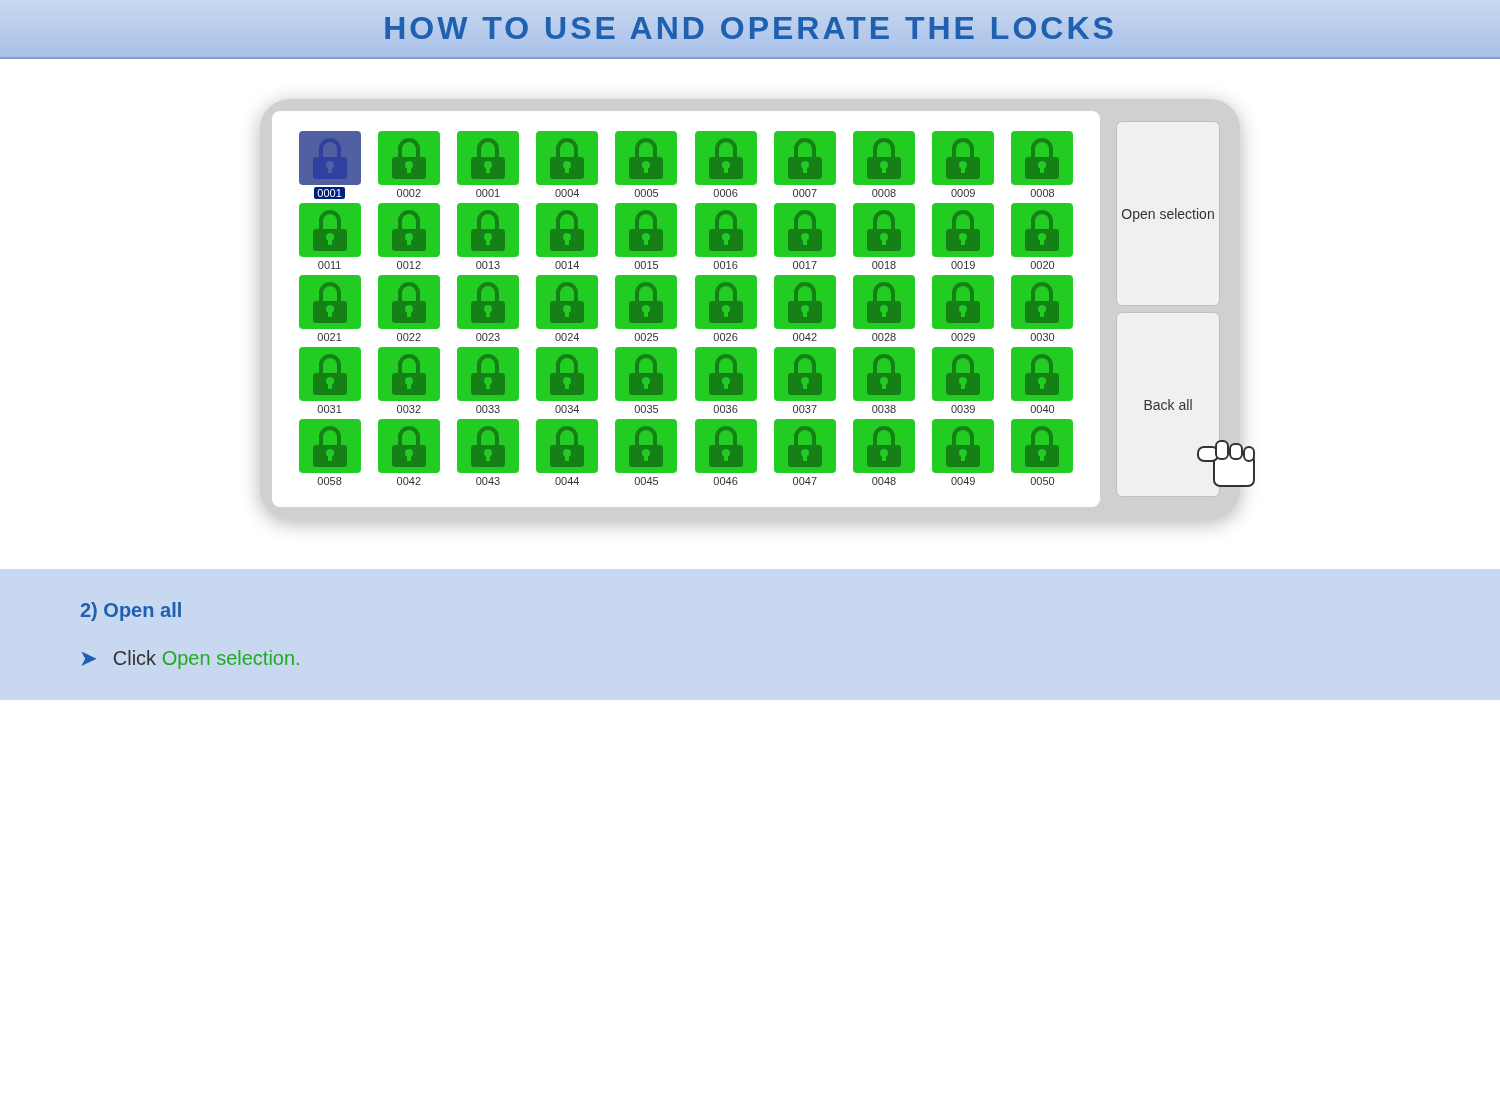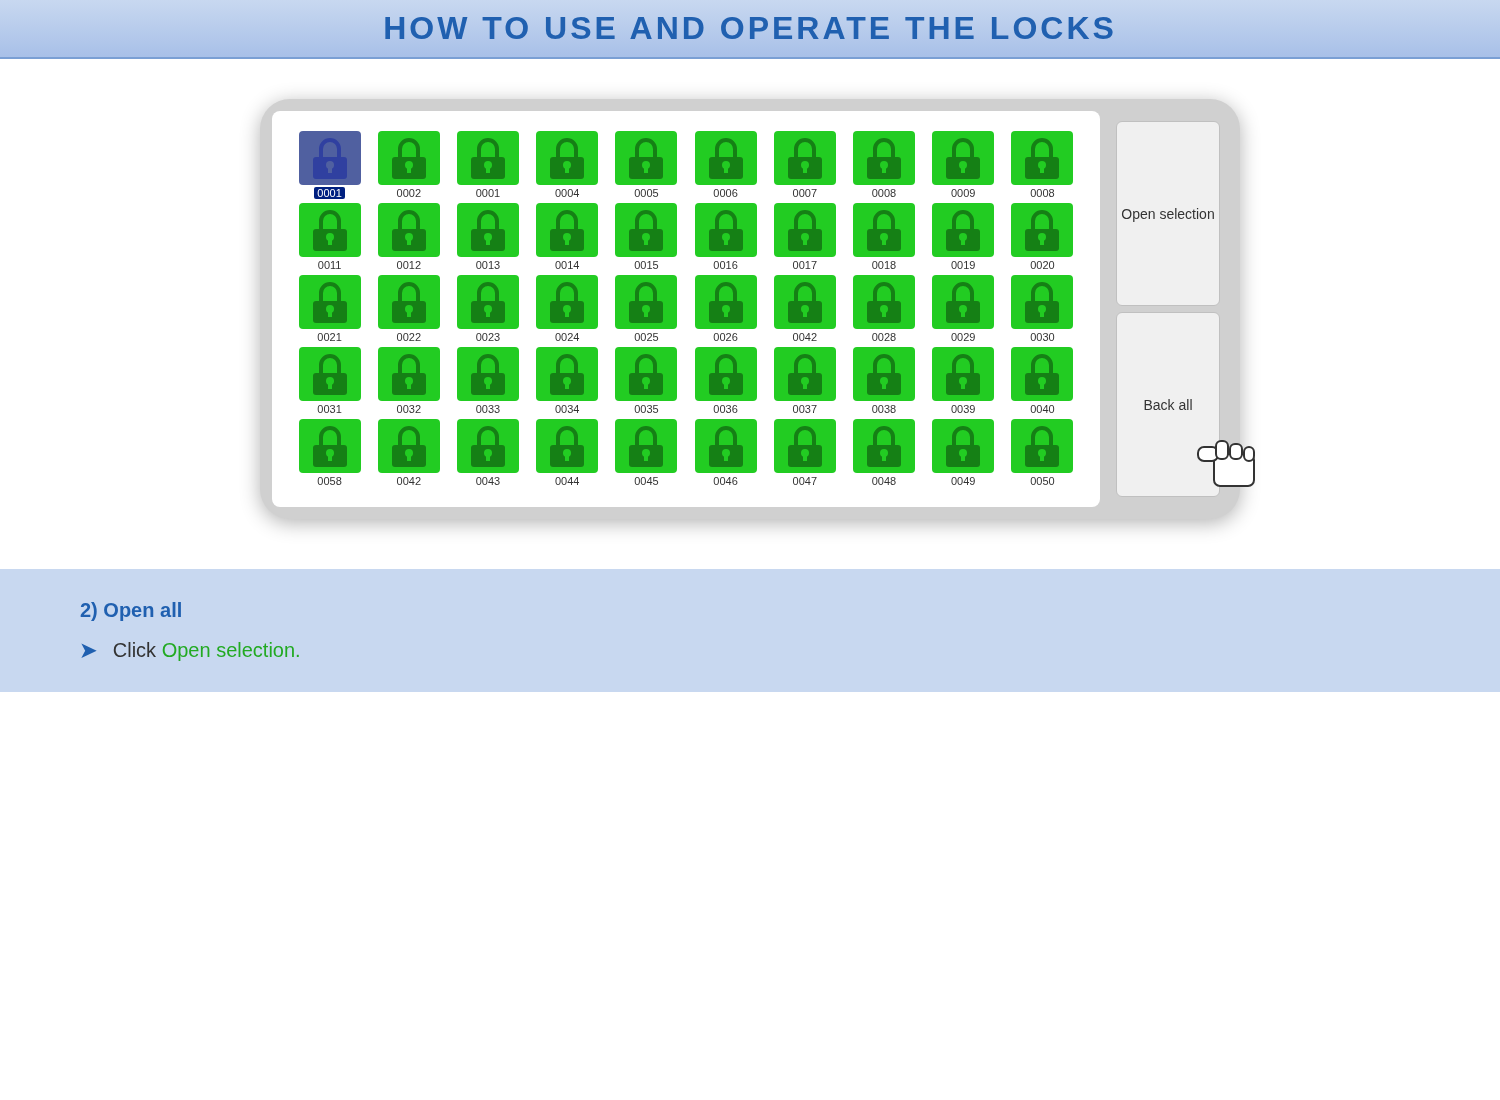--- a/index.html
+++ b/index.html
@@ -124,21 +124,21 @@
     .instruction-area {
       background: #c8d8f0;
       padding: 30px 80px 30px 80px;
       margin-top: 30px;
     }
 
     .instruction-step {
       font-size: 20px;
       font-weight: bold;
       color: #2060b0;
-      margin-bottom: 16px;
+      margin-bottom: 24px;
     }
 
     .instruction-item {
       display: flex;
       align-items: center;
       gap: 16px;
       font-size: 20px;
     }
 
     .arrow-icon {

